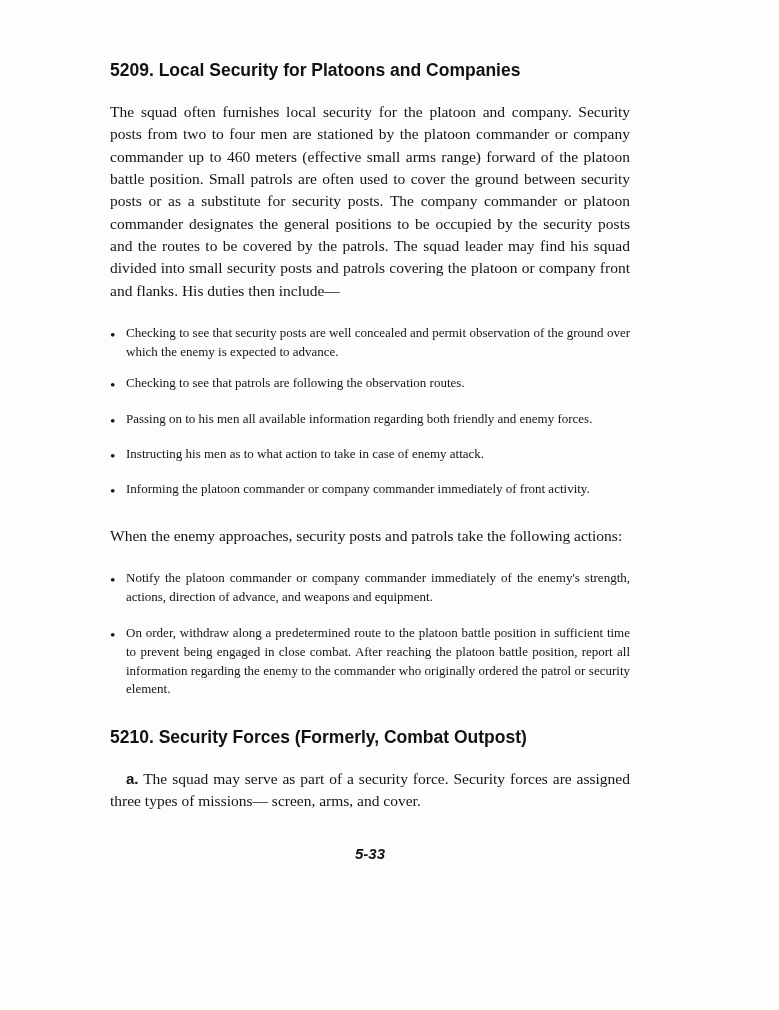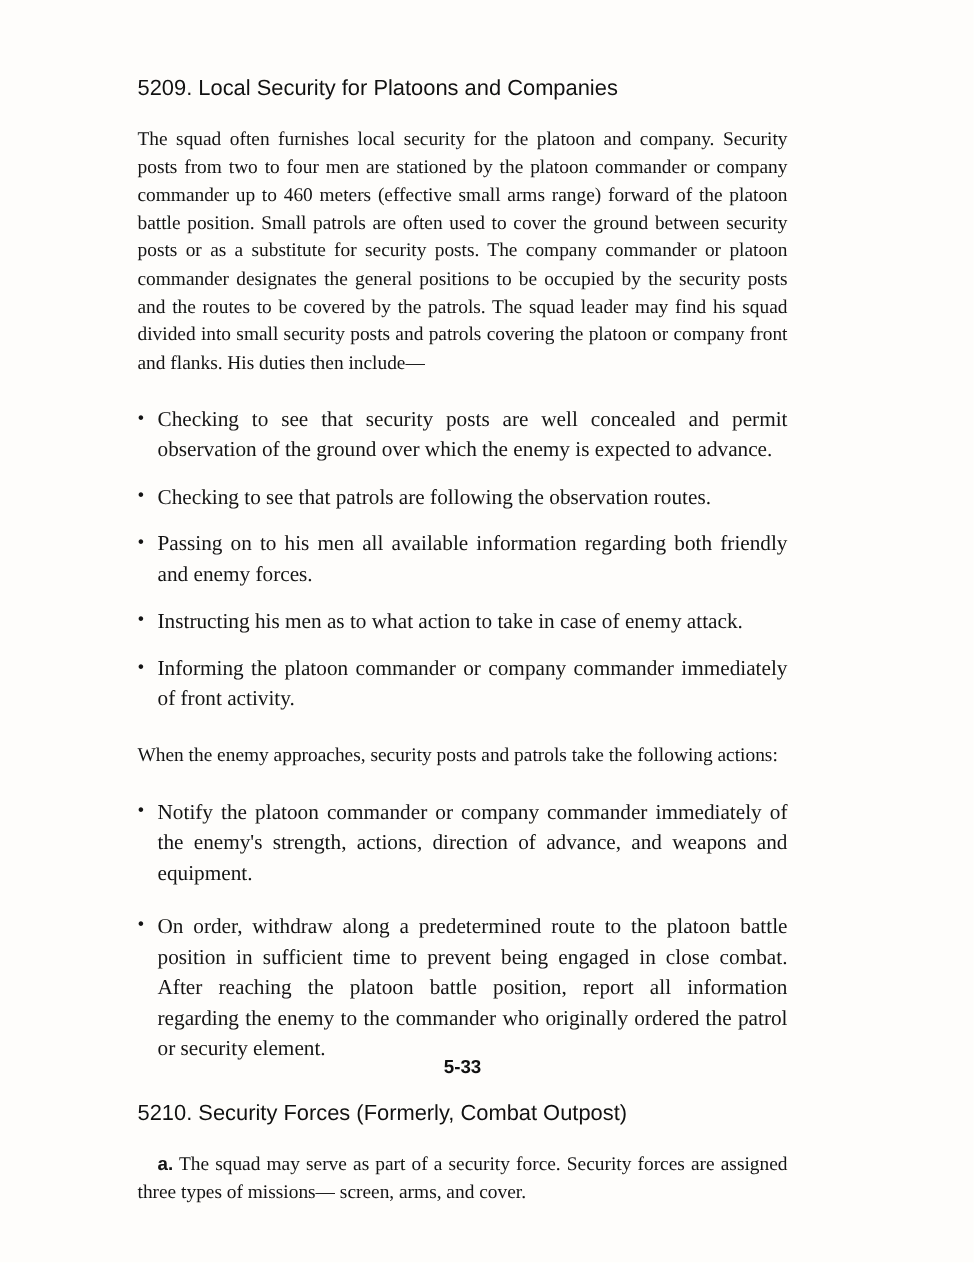--- a/index.html
+++ b/index.html
@@ -14,21 +14,21 @@
     overflow: hidden;
   }
   .content {
     position: absolute;
     left: 110px;
     top: 60px;
     width: 520px;
   }
   .section-heading {
     font-family: "Liberation Sans", "DejaVu Sans", sans-serif;
-    font-weight: normal;
+    font-weight: bold;
     font-size: 17.5px;
     color: #111;
     margin-bottom: 20px;
   }
   .section-heading.second {
     margin-top: 28px;
   }
   .body-para {
     font-size: 15.5px;
     line-height: 1.44;
@@ -52,40 +52,41 @@
   }
   .bullet-list li:last-child { margin-bottom: 0; }
   .bullet-marker {
     width: 16px;
     flex: 0 0 16px;
     font-size: 15.5px;
     line-height: 1.44;
   }
   .bullet-text {
     flex: 1;
-    font-size: 17px;
+    font-size: 13px;
     line-height: 1.44;
     text-align: justify;
     font-family: Liberation Serif, serif;
   }
   .para-label {
     font-family: "Liberation Sans", "DejaVu Sans", sans-serif;
     font-weight: bold;
     font-size: 15px;
   }
   .page-number {
     position: absolute;
     left: 110px;
     width: 520px;
     top: 845px;
     text-align: center;
     font-family: "Liberation Sans", "DejaVu Sans", sans-serif;
     font-weight: bold;
     font-size: 15px;
     color: #111;
+    font-style: italic;
   }
 </style>
 </head>
 <body>
 
 <div class="page">
   <div class="content">
 
     <h1 class="section-heading">5209. Local Security for Platoons and Companies</h1>
 

